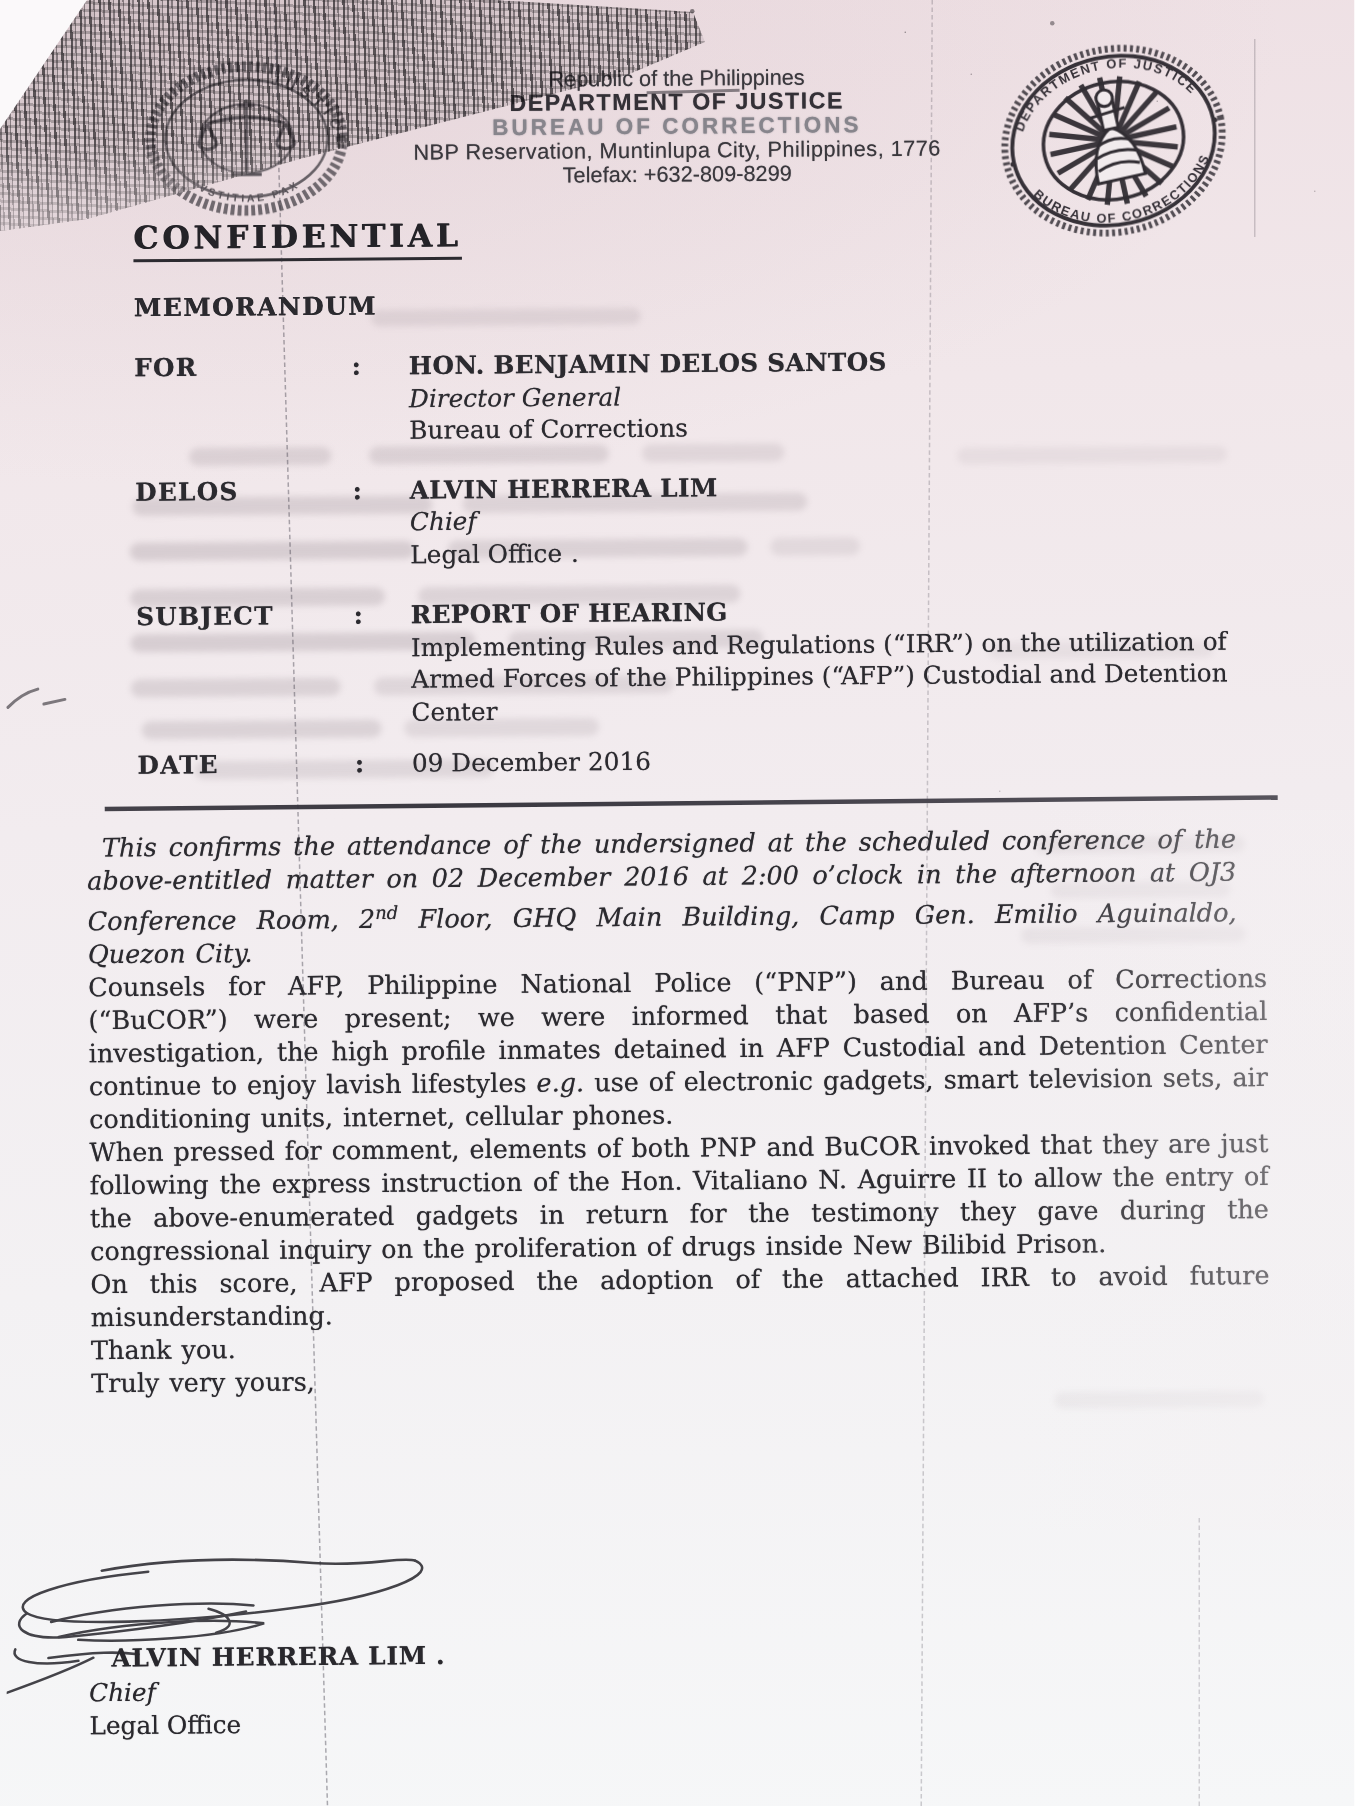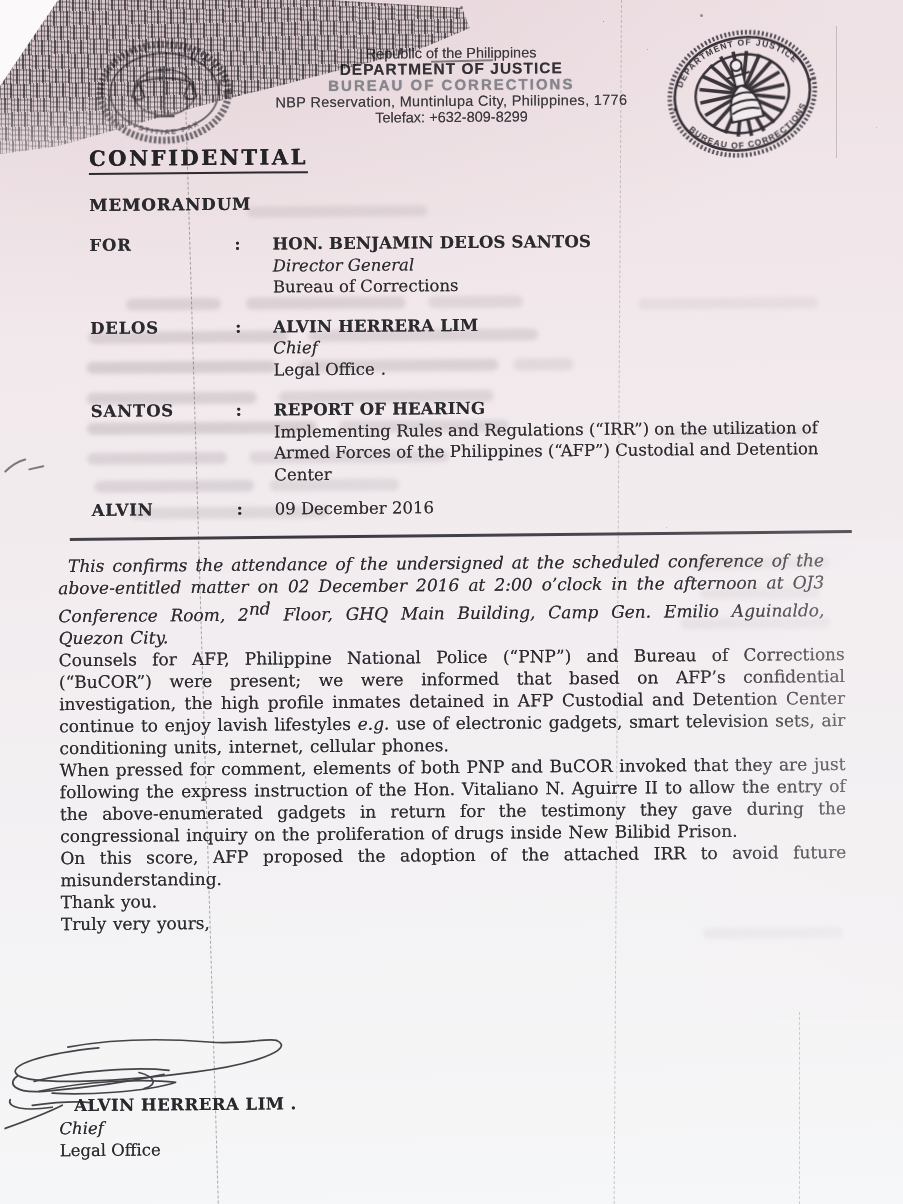--- a/index.html
+++ b/index.html
@@ -56,21 +56,21 @@
   .bodytext{position:absolute;top:552px;left:58px;width:786px;color:#2b2a2f;font-size:17px;
     line-height:22px;text-align:justify;word-spacing:1.2px;
     text-shadow:0 0 .55px rgba(43,42,47,.7);}
   .bodytext p{margin:0;}
   .p1{margin:6px 0 0 15px;width:766px;font-style:italic;text-indent:10px;}
   .p2{margin-top:20px;}
   .p3{margin-top:17px;}
   .p4{margin-top:17px;}
   .p-thanks{margin-top:30px;text-align:left;margin-left:6px;}
   .p-closing{margin-top:22px;text-align:left;margin-left:4px;}
-  sup.ord{font-size:17px;vertical-align:6px;letter-spacing:0;}
+  sup.ord{font-size:12px;vertical-align:6px;letter-spacing:0;}
 
   
   .sigblock{position:absolute;top:1092px;left:52px;color:#29282d;font-size:16.5px;line-height:22.5px;
     text-shadow:0 0 .5px rgba(41,40,45,.7);}
   .sig-name{font-weight:bold;letter-spacing:.5px;padding-left:18px;}
   .sig-title{font-style:italic;padding-left:3px;}
   .sig-office{padding-left:3px;}
   .sig-svg{position:absolute;top:1018px;left:0;width:380px;height:130px;}
 
   
@@ -243,29 +243,29 @@
       <div class="memo-row m-from">
         <div class="lab">DELOS</div>
         <div class="col">:</div>
         <div>
           <div class="bold-line">ALVIN HERRERA LIM</div>
           <div class="ital-line">Chief</div>
           <div><span>Legal Office</span><span class="stray-dot">.</span></div>
         </div>
       </div>
       <div class="memo-row m-subject">
-        <div class="lab">SANTOS</div>
+        <div class="lab">SUBJECT</div>
         <div class="col">:</div>
         <div>
           <div class="bold-line">REPORT OF HEARING</div>
           <div class="subj-desc">Implementing Rules and Regulations (“IRR”) on the utilization of Armed Forces of the Philippines (“AFP”) Custodial and Detention Center</div>
         </div>
       </div>
       <div class="memo-row">
-        <div class="lab">ALVIN</div>
+        <div class="lab">DATE</div>
         <div class="col">:</div>
         <div>09 December 2016</div>
       </div>
     </div>
 
     <div class="rule"></div>
 
     <div class="bodytext">
       <p class="p1"><span>This confirms the attendance of the undersigned at the scheduled conference of the above-entitled matter on 02 December 2016 at 2:00 o’clock in the afternoon at OJ3 Conference Room, 2</span><sup class="ord">nd</sup><span> Floor, GHQ Main Building, Camp Gen. Emilio Aguinaldo, Quezon City.</span></p>
       <p class="p2"><span>Counsels for AFP, Philippine National Police (“PNP”) and Bureau of Corrections (“BuCOR”) were present; we were informed that based on AFP’s confidential investigation, the high profile inmates detained in AFP Custodial and Detention Center continue to enjoy lavish lifestyles </span><i>e.g.</i><span> use of electronic gadgets, smart television sets, air conditioning units, internet, cellular phones.</span></p>

